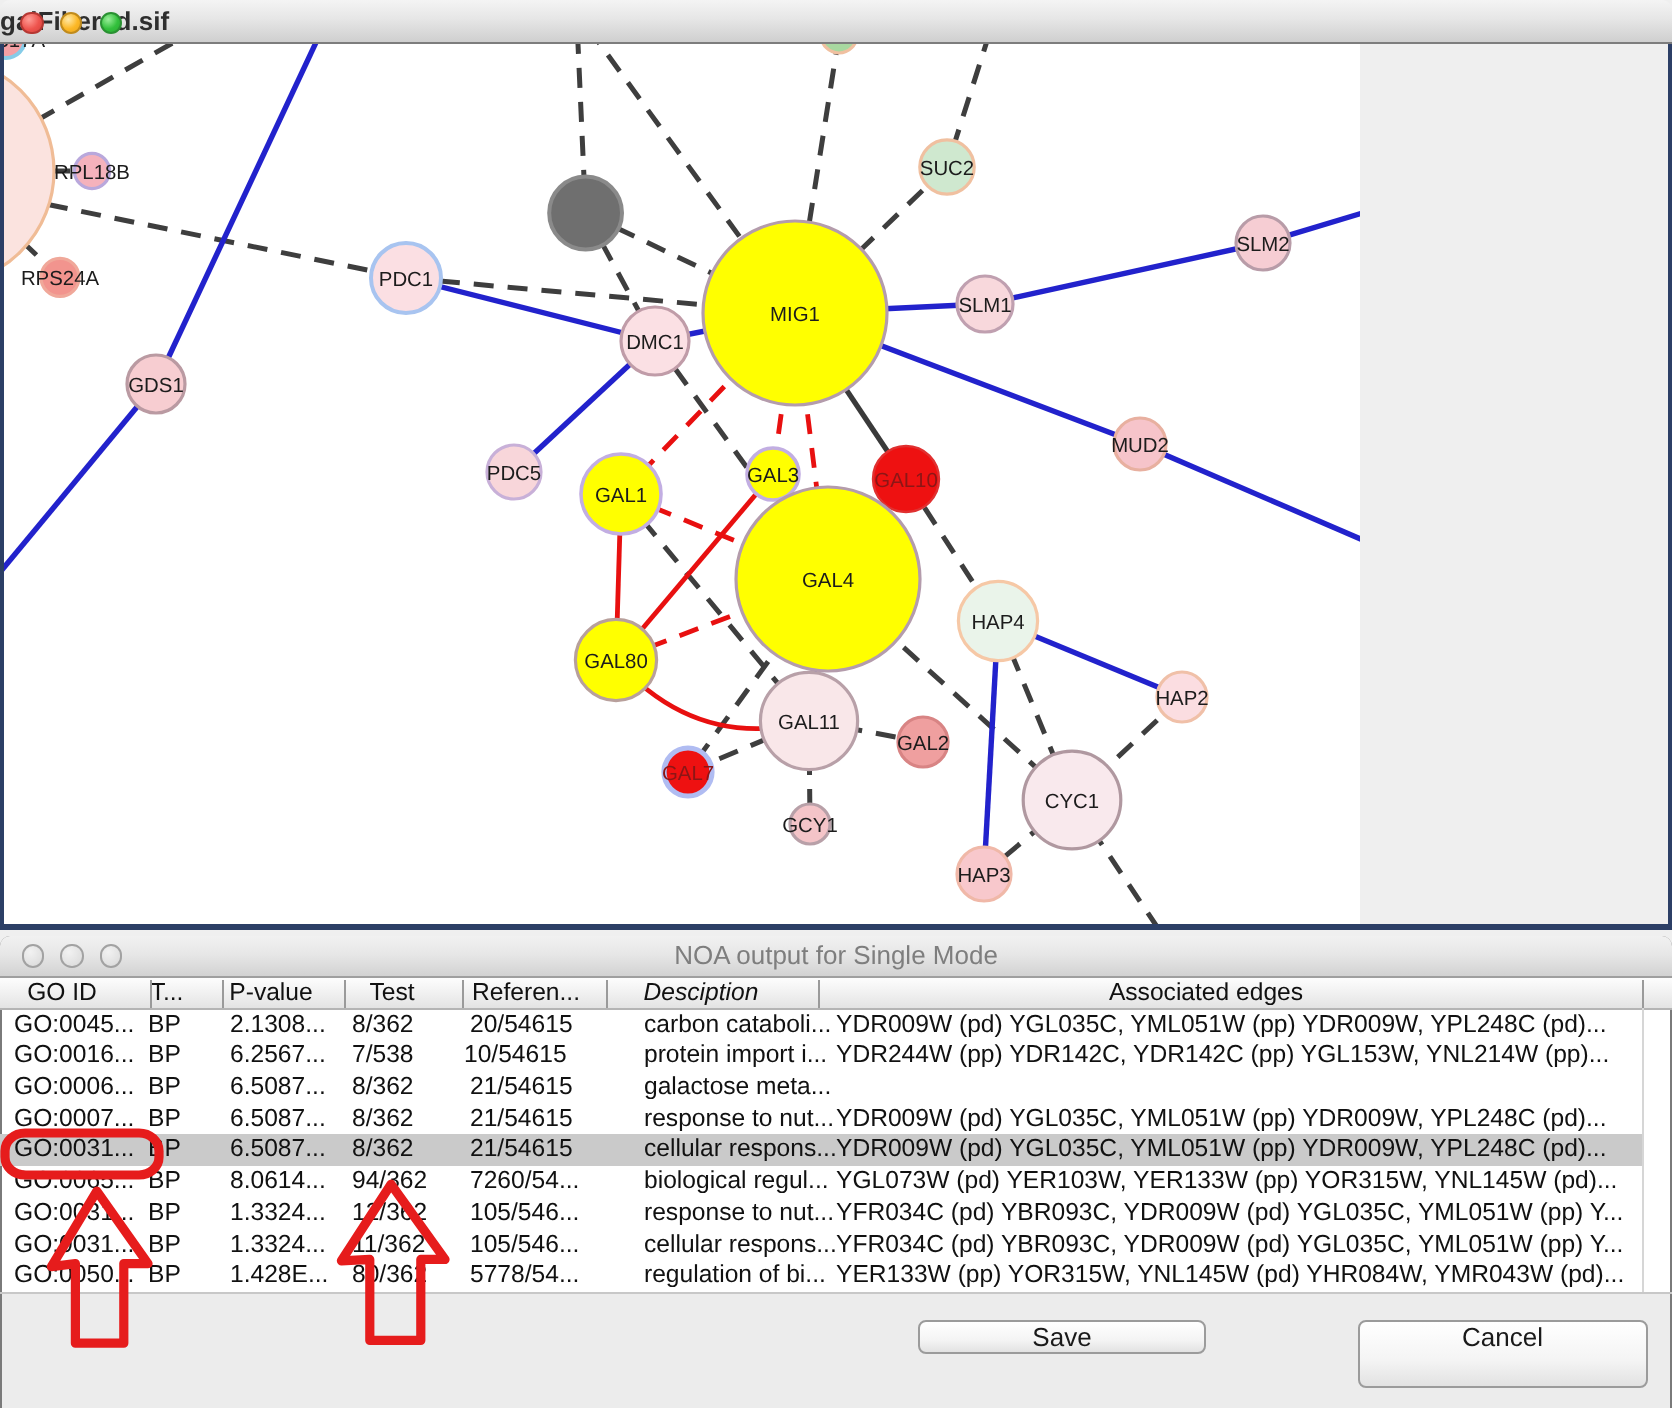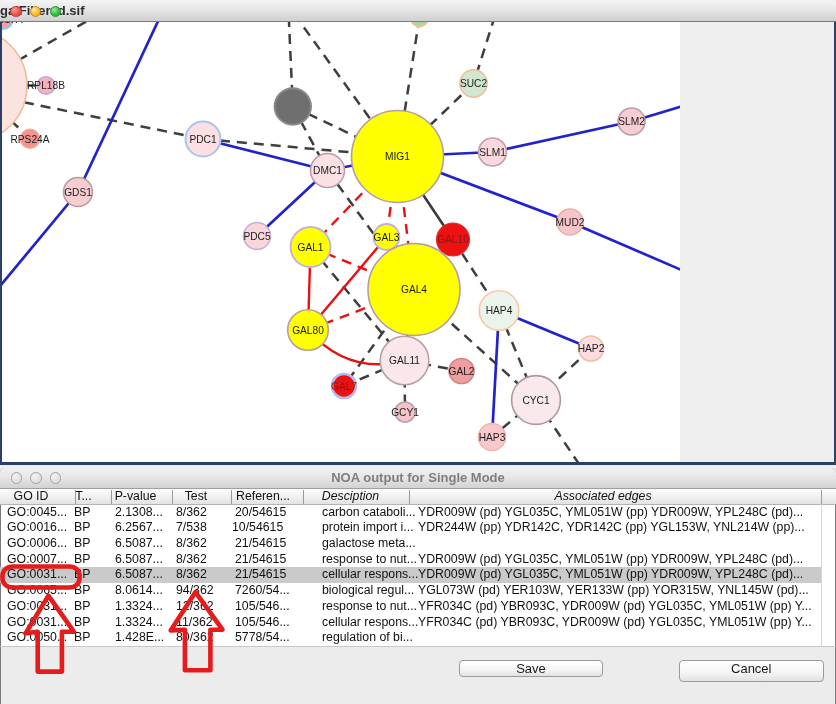--- a/index.html
+++ b/index.html
@@ -136,35 +136,35 @@
 
 <div class="tb" style="top:0;height:22px;background:linear-gradient(#f4f4f4,#e6e6e6 45%,#cfcfcf);border-bottom:1px solid #7d7d7d;border-radius:5px 5px 0 0">
   <div style="position:absolute;left:0;top:0;width:100%;text-align:left;font-size:13px;font-weight:bold;color:#2e2e2e;line-height:21px">galFiltered.sif</div>
 </div>
 <div style="position:absolute;left:10.2px;top:5.7px;width:11.6px;height:11.6px;border-radius:50%;background:radial-gradient(circle at 35% 30%, #ff9d96, #ee544e 55%, #d5423c);border:1px solid #b63833;box-sizing:border-box"></div>
 <div style="position:absolute;left:29.900000000000002px;top:5.7px;width:11.6px;height:11.6px;border-radius:50%;background:radial-gradient(circle at 35% 30%, #ffe9a8, #fcb826 55%, #eaa51e);border:1px solid #c08b1c;box-sizing:border-box"></div>
 <div style="position:absolute;left:49.6px;top:5.7px;width:11.6px;height:11.6px;border-radius:50%;background:radial-gradient(circle at 35% 30%, #9aee9a, #33c03c 55%, #2aa833);border:1px solid #2a9132;box-sizing:border-box"></div>
 
 <div style="position:absolute;left:0;top:468px;width:836px;height:236px;background:#ececec;border:1px solid #7a7a7a;border-bottom:none;border-radius:5px 5px 0 0;box-sizing:border-box"></div>
 <div class="tb" style="top:468px;height:20.5px;background:linear-gradient(#f1f1f1,#e7e7e7 45%,#d2d2d2);border-bottom:1px solid #9f9f9f;border-radius:5px 5px 0 0">
-  <div style="position:absolute;left:0;top:0;width:100%;text-align:center;font-size:13px;font-weight:bold;color:#7e7e7e;line-height:20px">NOA output for Single Mode</div>
+  <div style="position:absolute;left:0;top:0;width:100%;text-align:center;font-size:13px;font-weight:normal;color:#7e7e7e;line-height:20px">NOA output for Single Mode</div>
 </div>
 <div style="position:absolute;left:10.7px;top:472.0px;width:11.6px;height:11.6px;border-radius:50%;background:radial-gradient(circle at 35% 30%, #f2f2f2, #d8d8d8);border:1px solid #a2a2a2;box-sizing:border-box"></div>
 <div style="position:absolute;left:30.2px;top:472.0px;width:11.6px;height:11.6px;border-radius:50%;background:radial-gradient(circle at 35% 30%, #f2f2f2, #d8d8d8);border:1px solid #a2a2a2;box-sizing:border-box"></div>
 <div style="position:absolute;left:49.7px;top:472.0px;width:11.6px;height:11.6px;border-radius:50%;background:radial-gradient(circle at 35% 30%, #f2f2f2, #d8d8d8);border:1px solid #a2a2a2;box-sizing:border-box"></div>
 
 <div style="position:absolute;left:1px;top:489px;width:834px;height:157.5px;background:#ffffff"></div>
 <div class="tb" style="top:489px;height:15.5px;background:linear-gradient(#fdfdfd,#eeeeee 60%,#e3e3e3);border-bottom:1px solid #b4b4b4;font-size:12.3px;color:#111">
     <span style="position:absolute;left:31px;top:0;transform:translateX(-50%);">GO ID</span>
     <span style="position:absolute;left:83.5px;top:0;transform:translateX(-50%);">T...</span>
     <span style="position:absolute;left:135.5px;top:0;transform:translateX(-50%);">P-value</span>
     <span style="position:absolute;left:196px;top:0;transform:translateX(-50%);">Test</span>
     <span style="position:absolute;left:263px;top:0;transform:translateX(-50%);">Referen...</span>
     <span style="position:absolute;left:350.5px;top:0;transform:translateX(-50%);font-style:italic;">Desciption</span>
-    <span style="position:absolute;left:603px;top:0;transform:translateX(-50%);font-style:italic;">Associated edges</span>
+    <span style="position:absolute;left:603px;top:0;transform:translateX(-50%);">Associated edges</span>
   </div>
 <div style="position:absolute;left:75.3px;top:490px;width:1px;height:13.5px;background:#9a9a9a"></div>
 <div style="position:absolute;left:111.2px;top:490px;width:1px;height:13.5px;background:#9a9a9a"></div>
 <div style="position:absolute;left:172.2px;top:490px;width:1px;height:13.5px;background:#9a9a9a"></div>
 <div style="position:absolute;left:231.4px;top:490px;width:1px;height:13.5px;background:#9a9a9a"></div>
 <div style="position:absolute;left:302.9px;top:490px;width:1px;height:13.5px;background:#9a9a9a"></div>
 <div style="position:absolute;left:408.9px;top:490px;width:1px;height:13.5px;background:#9a9a9a"></div>
 <div style="position:absolute;left:820.5px;top:490px;width:1px;height:13.5px;background:#9a9a9a"></div>
 <div style="position:absolute;left:820.5px;top:504px;width:1px;height:142px;background:#d6d6d6"></div>
 <div style="position:absolute;left:0;top:0;font-size:12.3px;color:#111">
@@ -239,23 +239,24 @@
       <span style="position:absolute;left:322px">cellular respons...</span>
       <span style="position:absolute;left:418px">YFR034C (pd) YBR093C, YDR009W (pd) YGL035C, YML051W (pp) Y...</span>
     </div>
 <div style="position:absolute;left:0;top:630.28px;width:821px;height:15.71px;white-space:nowrap;overflow:hidden;line-height:15.71px">
       <span style="position:absolute;left:7px">GO:0050...</span>
       <span style="position:absolute;left:74px">BP</span>
       <span style="position:absolute;left:115px">1.428E...</span>
       <span style="position:absolute;left:176px">80/362</span>
       <span style="position:absolute;left:235px">5778/54...</span>
       <span style="position:absolute;left:322px">regulation of bi...</span>
+      <span style="position:absolute;left:418px">YER133W (pp) YOR315W, YNL145W (pd) YHR084W, YMR043W (pd)...</span>
     </div>
 </div>
 <div style="position:absolute;left:0;top:646.3px;width:836px;height:1px;background:#c8c8c8"></div>
 
 <div style="position:absolute;left:459px;top:659.5px;width:144px;height:17.5px;background:linear-gradient(#ffffff,#f4f4f4 60%,#e2e2e2);border:1px solid #9b9b9b;border-radius:4px;box-sizing:border-box;text-align:center;font-size:13px;color:#1a1a1a;line-height:15.5px">Save</div>
-<div style="position:absolute;left:679px;top:659.5px;width:144.5px;height:22px;background:linear-gradient(#ffffff,#f4f4f4 60%,#e2e2e2);border:1px solid #9b9b9b;border-radius:4px;box-sizing:border-box;text-align:center;font-size:13px;color:#1a1a1a;line-height:15.5px">Cancel</div>
+<div style="position:absolute;left:679px;top:659.5px;width:144.5px;height:34px;background:linear-gradient(#ffffff,#f4f4f4 60%,#e2e2e2);border:1px solid #9b9b9b;border-radius:4px;box-sizing:border-box;text-align:center;font-size:13px;color:#1a1a1a;line-height:15.5px">Cancel</div>
 
 <svg width="836" height="704" viewBox="0 0 836 704" style="position:absolute;left:0;top:0;pointer-events:none">
 <rect x="2.5" y="566.5" width="77" height="21" rx="10" ry="9" fill="none" stroke="#e61c1c" stroke-width="4.6"></rect>
 <polygon points="48.4,595.6 74,631.8 61.9,631.8 61.9,671.6 37.7,671.6 37.7,631.8 25.7,633.3" fill="none" stroke="#e61c1c" stroke-width="4.6" stroke-linejoin="round"></polygon>
 <polygon points="195.5,592.1 222.5,629.7 210.4,629.7 210.4,670.2 184.9,670.2 184.9,629.7 170.7,630.4" fill="none" stroke="#e61c1c" stroke-width="4.6" stroke-linejoin="round"></polygon>
 </svg>
 </body></html>

